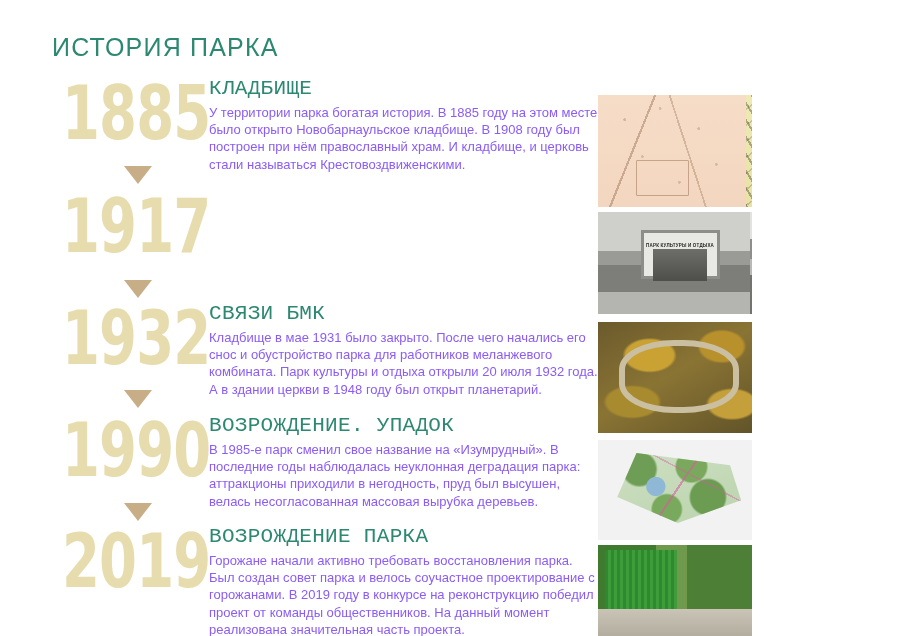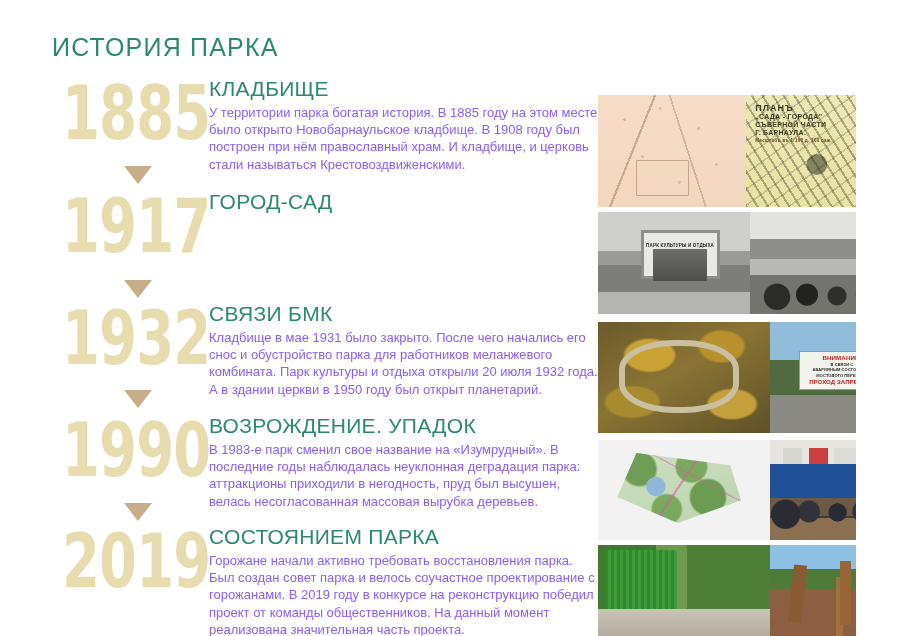--- a/index.html
+++ b/index.html
@@ -7,21 +7,21 @@
     margin: 0;
     padding: 0;
     background: #ffffff;
   }
   body {
     font-family: "Liberation Sans", "DejaVu Sans", sans-serif;
   }
 
   .poster {
     position: relative;
-    width: 856px;
+    width: 752px;
     height: 636px;
     background: #ffffff;
     overflow: hidden;
   }
 
   
   .poster-title {
     position: absolute;
     left: 52px;
     top: 33px;
@@ -72,20 +72,21 @@
   }
 
   .entry-heading {
     font-size: 21px;
     line-height: 1.05;
     color: #2d8871;
     font-weight: 400;
     letter-spacing: 0.3px;
     margin: 0 0 4px 0;
     white-space: nowrap;
+    font-family: Liberation Mono, monospace;
   }
 
   .entry-text {
     font-size: 13px;
     line-height: 1.32;
     color: #8b5cf6;
     margin: 0;
   }
 
   .arrow {
@@ -360,47 +361,46 @@
       <div class="entry-body">
         <div class="entry-heading">КЛАДБИЩЕ</div>
         <p class="entry-text">У территории парка богатая история. В 1885 году на этом месте было открыто Новобарнаульское кладбище. В 1908 году был построен при нём православный храм. И кладбище, и церковь стали называться Крестовоздвиженскими.</p>
       </div>
     </div>
     <div class="arrow" style="top:88px;"></div>
 
     <div class="entry" style="top:113px;">
       <div class="entry-year">1917</div>
       <div class="entry-body">
-        <div class="entry-heading">ГОРОД-САД</div>
       </div>
     </div>
     <div class="arrow" style="top:202px;"></div>
 
     <div class="entry" style="top:225px;">
       <div class="entry-year">1932</div>
       <div class="entry-body">
         <div class="entry-heading">СВЯЗИ БМК</div>
-        <p class="entry-text">Кладбище в мае 1931 было закрыто. После чего начались его снос и обустройство парка для работников меланжевого комбината. Парк культуры и отдыха открыли 20 июля 1932 года. А в здании церкви в 1950 году был открыт планетарий.</p>
+        <p class="entry-text">Кладбище в мае 1931 было закрыто. После чего начались его снос и обустройство парка для работников меланжевого комбината. Парк культуры и отдыха открыли 20 июля 1932 года. А в здании церкви в 1948 году был открыт планетарий.</p>
       </div>
     </div>
     <div class="arrow" style="top:312px;"></div>
 
     <div class="entry" style="top:337px;">
       <div class="entry-year">1990</div>
       <div class="entry-body">
         <div class="entry-heading">ВОЗРОЖДЕНИЕ. УПАДОК</div>
-        <p class="entry-text">В 1983-е парк сменил свое название на «Изумрудный». В последние годы наблюдалась неуклонная деградация парка: аттракционы приходили в негодность, пруд был высушен, велась несогласованная массовая вырубка деревьев.</p>
+        <p class="entry-text">В 1985-е парк сменил свое название на «Изумрудный». В последние годы наблюдалась неуклонная деградация парка: аттракционы приходили в негодность, пруд был высушен, велась несогласованная массовая вырубка деревьев.</p>
       </div>
     </div>
     <div class="arrow" style="top:425px;"></div>
 
     <div class="entry" style="top:448px;">
       <div class="entry-year">2019</div>
       <div class="entry-body">
-        <div class="entry-heading">СОСТОЯНИЕМ ПАРКА</div>
+        <div class="entry-heading">ВОЗРОЖДЕНИЕ ПАРКА</div>
         <p class="entry-text">Горожане начали активно требовать восстановления парка. Был создан совет парка и велось соучастное проектирование с горожанами. В 2019 году в конкурсе на реконструкцию победил проект от команды общественников. На данный момент реализована значительная часть проекта.</p>
       </div>
     </div>
 
   </div>
 
   <div class="gallery">
 
     <div class="photo-row" style="top:95px; height:112px;">
       <div class="photo map-pink" style="width:148px; height:112px;"></div>

